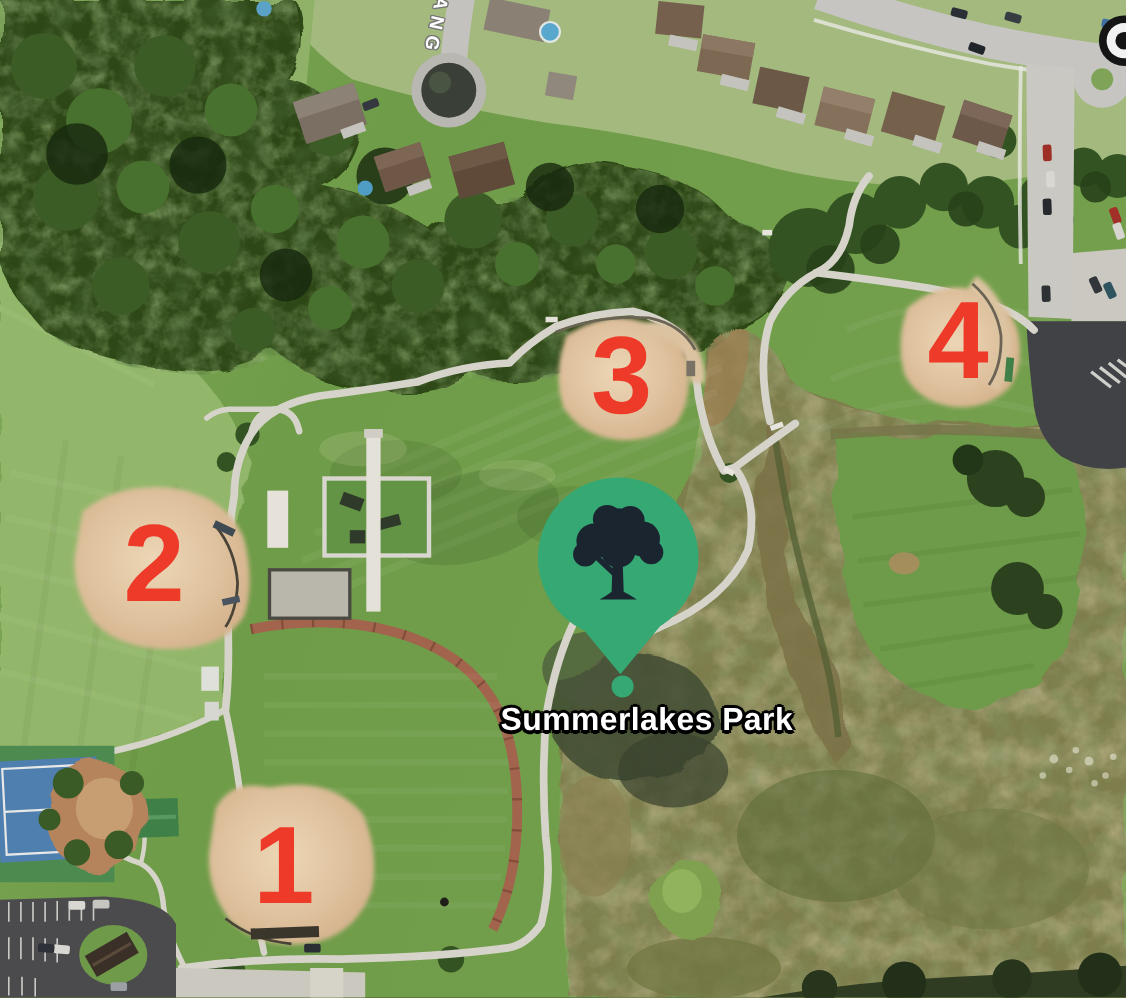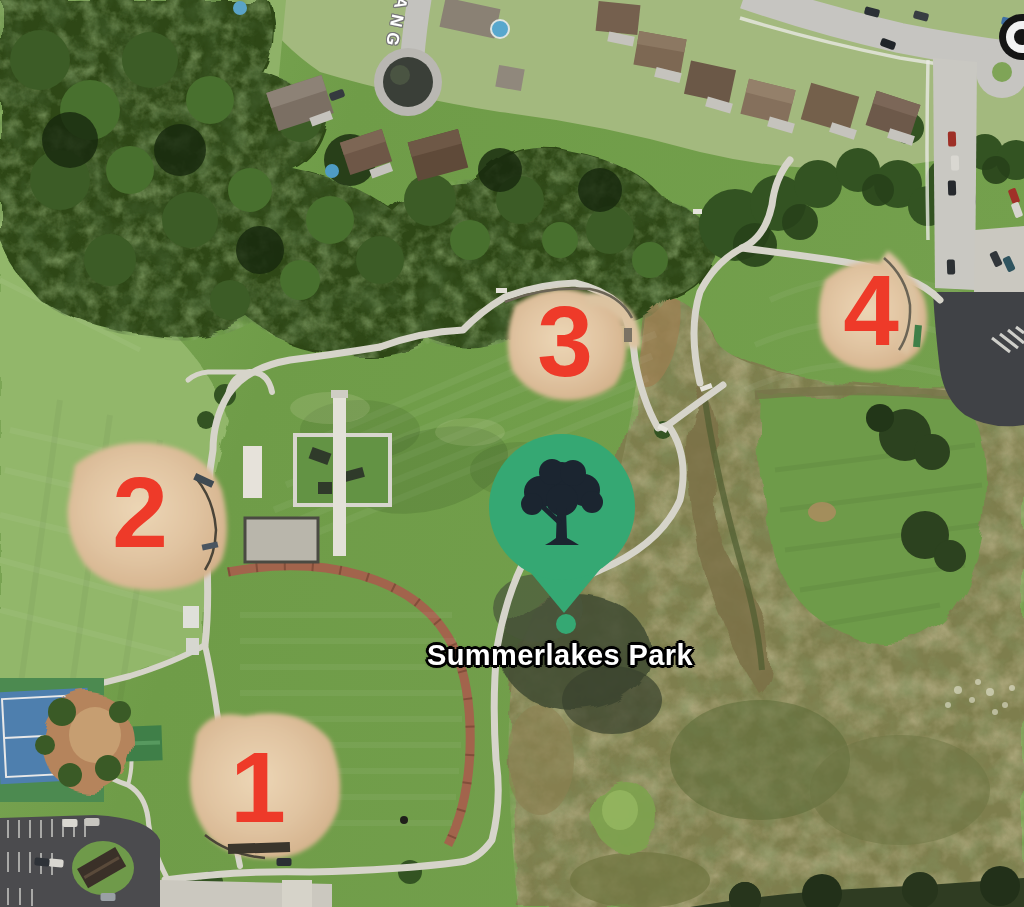--- a/index.html
+++ b/index.html
@@ -3,21 +3,21 @@
 <meta charset="utf-8">
 <style>
   html,body{margin:0;padding:0;background:#222;}
   #screen{position:relative;width:1024px;height:907px;overflow:hidden;background:#6f9a47;
           font-family:"Liberation Sans",sans-serif;}
   #terrain{position:absolute;left:0;top:0;}
   .fieldnum{position:absolute;transform:translate(-50%,-50%);
             font:600 100px/1 "Liberation Sans",sans-serif;color:var(--annotation,#ee3a29);
             z-index:5;user-select:none;}
   #pinsvg{position:absolute;left:470px;top:420px;z-index:6;}
-  .parklabel{position:absolute;left:560px;top:656px;transform:translate(-50%,-50%);
+  .parklabel{position:absolute;left:588px;top:656px;transform:translate(-50%,-50%);
              font:700 29px/1.1 "Liberation Sans",sans-serif;color:var(--label-text,#fff);
              white-space:nowrap;letter-spacing:.4px;z-index:7;
              text-shadow:-3px 0 var(--label-outline,#000),3px 0 var(--label-outline,#000),
              0 -3px var(--label-outline,#000),0 3px var(--label-outline,#000),
              -2px -2px var(--label-outline,#000),2px -2px var(--label-outline,#000),
              -2px 2px var(--label-outline,#000),2px 2px var(--label-outline,#000),
              0 0 4px var(--label-outline,#000);}
   .streetlabel{position:absolute;left:396px;top:24px;transform:translate(-50%,-50%) rotate(102deg);
              font:700 17px/1 "Liberation Sans",sans-serif;color:var(--street-text,#fff);
              letter-spacing:6px;white-space:nowrap;z-index:4;

